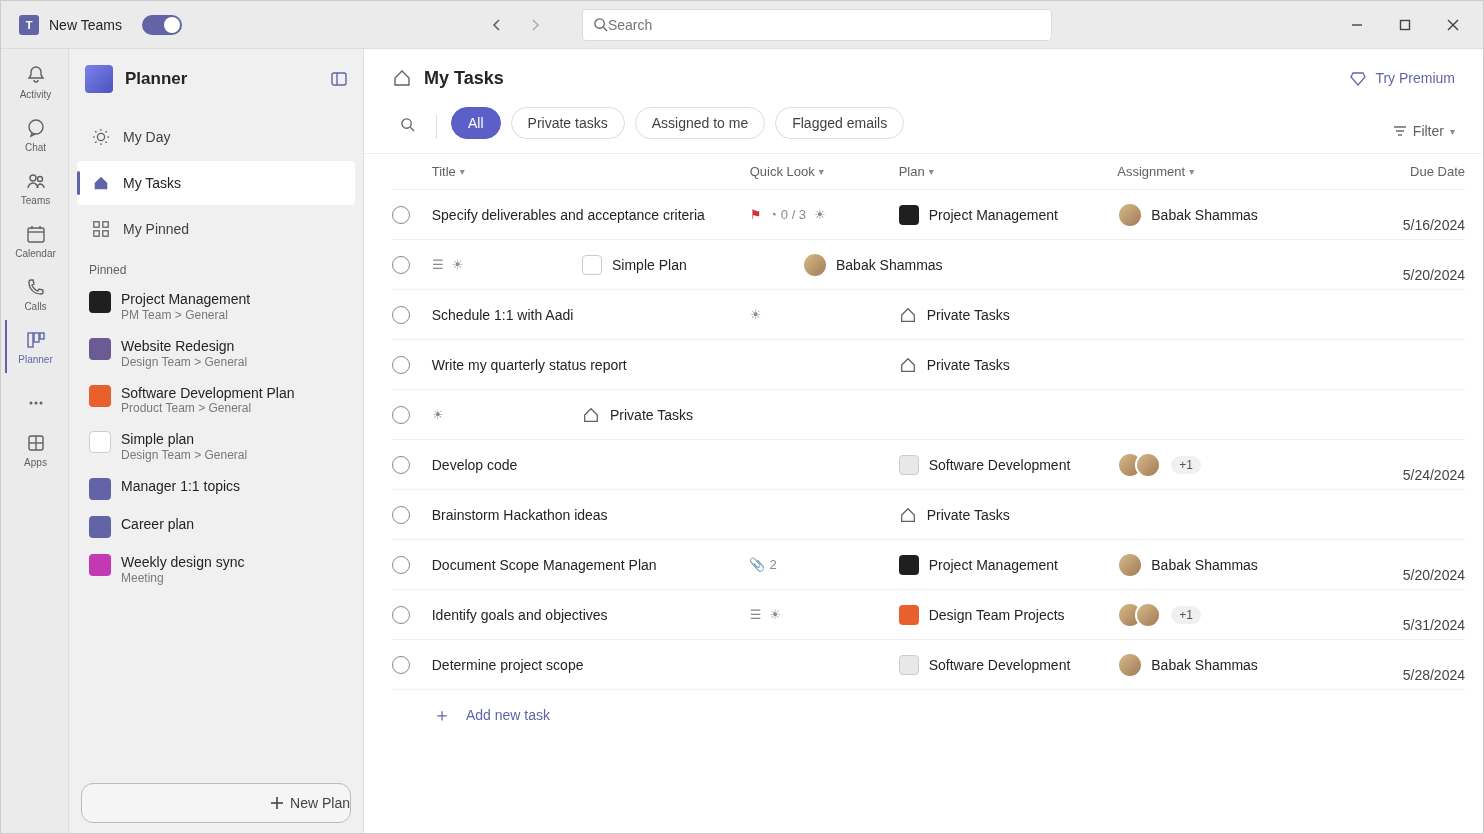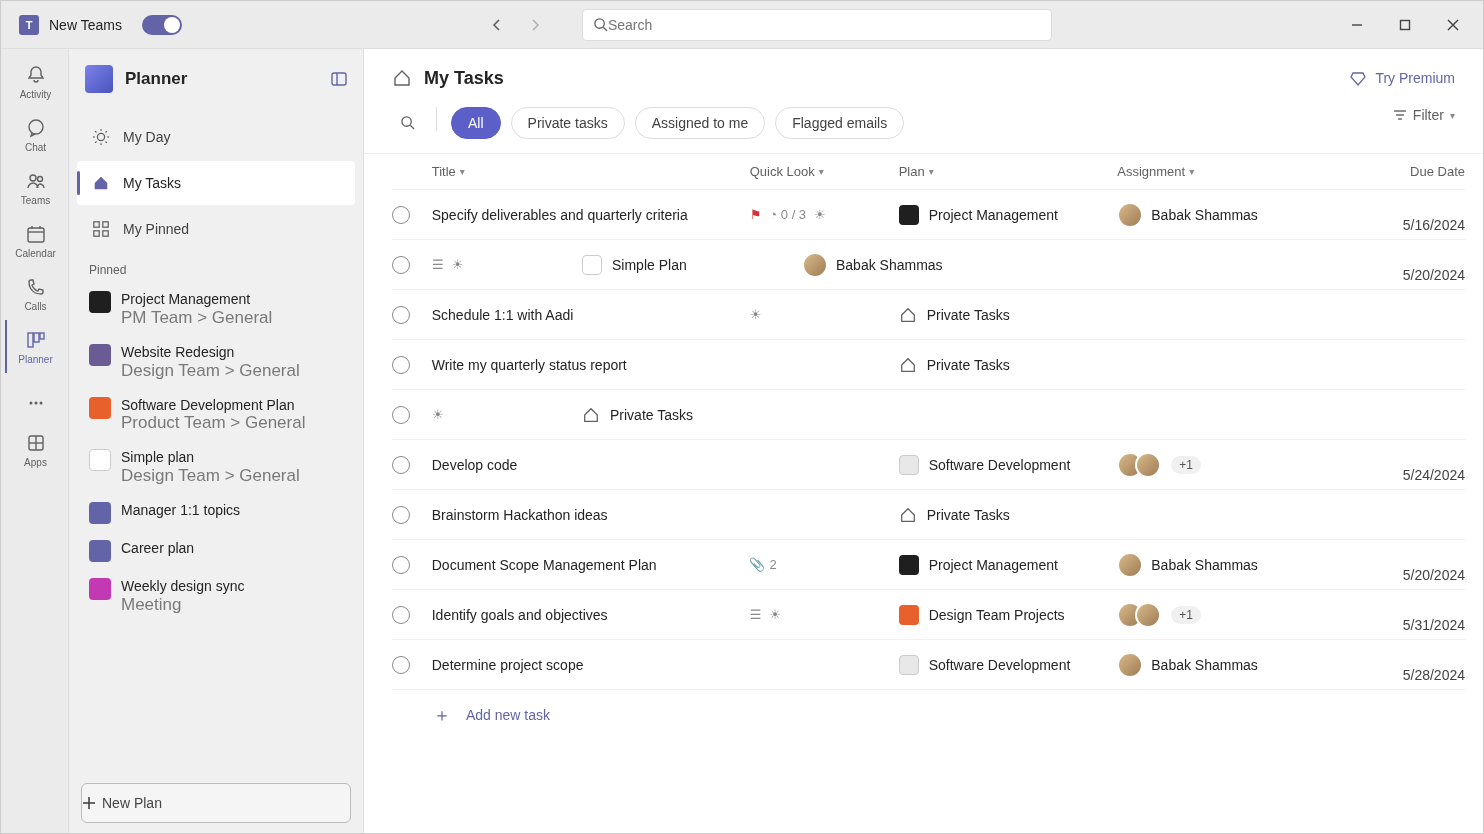--- a/index.html
+++ b/index.html
@@ -37,31 +37,31 @@
 .sidebar-header .pin-icon { color:#6264a7; cursor:pointer; font-size:16px;}
 .sidebar-scroll { flex:1; overflow-y:auto; padding:4px 8px;}
 .nav-item { display:flex; align-items:center; height:44px; padding:0 12px; border-radius:4px; cursor:pointer; color:#424242; margin:2px 0;}
 .nav-item .nav-icon { width:24px; height:24px; display:flex; align-items:center; justify-content:center; margin-right:10px; color:#616161;}
 .nav-item.active { background:#fff; color:#242424; position:relative;}
 .nav-item.active::before { content:""; position:absolute; left:0; top:10px; bottom:10px; width:3px; background:#6264a7; border-radius:2px;}
 .section-label { font-size:12px; color:#616161; padding:10px 12px 6px;}
 .pin-item { display:flex; align-items:flex-start; padding:8px 12px; cursor:pointer; border-radius:4px;}
 .pin-item .pin-badge { width:22px; height:22px; border-radius:4px; margin-right:10px; flex-shrink:0; display:flex; align-items:center; justify-content:center; color:#fff; font-size:11px; font-weight:600;}
 .pin-item .pin-title { font-size:14px; color:#242424; line-height:1.2;}
-.pin-item .pin-sub { font-size:17px; color:#797979;}
-.new-plan-btn { margin:12px; height:40px; border:1px solid #bbb; background:#f5f5f5; border-radius:6px; display:flex; align-items:center; justify-content:flex-start; gap:6px; cursor:pointer; color:#444; font-weight:500;}
+.pin-item .pin-sub { font-size:12px; color:#797979;}
+.new-plan-btn { margin:12px; height:40px; border:1px solid #bbb; background:#f5f5f5; border-radius:12px; display:flex; align-items:center; justify-content:flex-end; gap:6px; cursor:pointer; color:#444; font-weight:500;}
 
 
 .content { flex:1; background:#fff; display:flex; flex-direction:column; overflow:hidden;}
 .content-header { display:flex; align-items:center; padding:18px 28px 10px;}
 .content-header .ct-icon { width:22px; height:22px; margin-right:10px; color:#616161; display:flex; align-items:center;}
 .content-header .ct-title { font-size:18px; font-weight:700; flex:1;}
 .premium-link { color:#6264a7; display:flex; align-items:center; gap:9px; cursor:pointer; font-size:14px;}
 
-.filterbar { display:flex; align-items:flex-start; padding:8px 28px 14px; gap:10px; border-bottom:1px solid #eee;}
+.filterbar { display:flex; align-items:flex-end; padding:8px 28px 14px; gap:10px; border-bottom:1px solid #eee;}
 .filterbar .search-btn { width:30px; height:30px; display:flex; align-items:center; justify-content:center; color:#616161; cursor:pointer;}
 .chip { height:32px; padding:0 16px; border-radius:16px; border:1px solid #ddd; background:#fff; display:flex; align-items:center; cursor:pointer; color:#424242;}
 .chip.active { background:#5b5fc7; border-color:#5b5fc7; color:#fff;}
 .vdiv { width:1px; height:24px; background:#ddd; margin:0 4px;}
 .filter-right { margin-left:auto; display:flex; align-items:center; gap:6px; color:#616161; cursor:pointer;}
 
 .table-head { display:flex; padding:10px 0; color:#616161; font-size:13px; border-bottom:1px solid #eee; margin:0 18px 0 28px;}
 .col-check { width:40px;}
 .col-title { width:320px; display:flex; align-items:center; gap:4px;}
 .col-quick { width:150px; display:flex; align-items:center; gap:4px;}
@@ -389,21 +389,21 @@
           <span class="chev">▾</span>
         </div>
       <div class="col-due"><span>Due Date</span></div>
     </div>
 
     <div class="rows" id="rows">
         <div class="row">
           <div class="check">
             <div class="check-circle"></div>
           </div>
-          <div class="title">Specify deliverables and quarterly criteria</div>
+          <div class="title">Specify deliverables and acceptance criteria</div>
           <div class="quick">
             <span class="flag-red">⚑</span>
             <span>◔ 0 / 3</span>
             <span>☀</span>
           </div>
           <div class="plan">
             <div class="pb" style="background:#1f1f1f;"></div>
             <span>Project Management</span>
           </div>
           <div class="assign">

